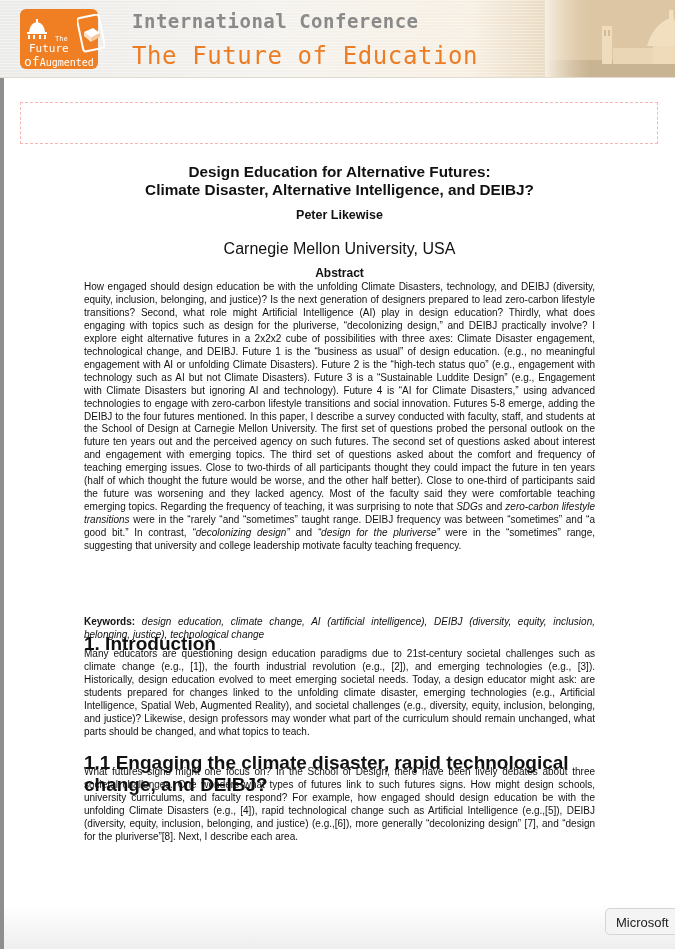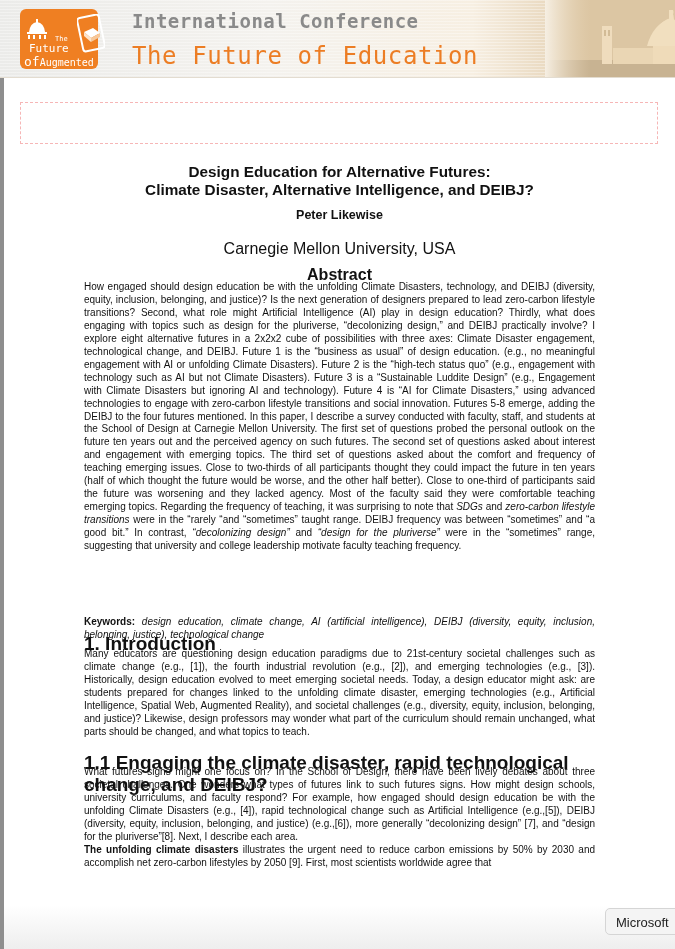--- a/index.html
+++ b/index.html
@@ -67,21 +67,21 @@
   .author {
     position: absolute; left: 0; top: 208px; width: 511px; text-align: center;
     font-weight: bold; font-size: 12.5px;
   }
   .affil {
     position: absolute; left: 0; top: 240px; width: 511px; text-align: center;
     font-size: 16px;
   }
   .abstract-h {
     position: absolute; left: 0; top: 266px; width: 511px; text-align: center;
-    font-weight: bold; font-size: 16px;
+    font-weight: bold; font-size: 12px;
   }
   .body-text {
     font-size: 10px; line-height: 12.95px; text-align: justify; color: #111;
     margin: 0;
   }
   .abstract-text { position: absolute; left: 0; top: 281px; width: 511px; }
   .keywords { position: absolute; left: 0; top: 616px; width: 511px; }
   .keywords b { font-weight: bold; }
   .keywords i { font-style: italic; }
   .sec-h {
@@ -169,18 +169,17 @@
   <p class="body-text abstract-text"><span>How engaged should design education be with the unfolding Climate Disasters, technology, and DEIBJ (diversity, equity, inclusion, belonging, and justice)? Is the next generation of designers prepared to lead zero-carbon lifestyle transitions? Second, what role might Artificial Intelligence (AI) play in design education? Thirdly, what does engaging with topics such as design for the pluriverse, “decolonizing design,”  and DEIBJ practically involve? I explore eight alternative futures in a 2x2x2 cube of possibilities with three axes: Climate Disaster engagement, technological change, and DEIBJ. Future 1 is the “business as usual” of design education. (e.g., no meaningful engagement with AI or unfolding Climate Disasters). Future 2 is the “high-tech status quo” (e.g., engagement with technology such as AI but not Climate Disasters). Future 3 is a “Sustainable Luddite Design” (e.g., Engagement with Climate Disasters but ignoring AI and technology). Future 4 is “AI for Climate Disasters,” using advanced technologies to engage with zero-carbon lifestyle transitions and social innovation. Futures 5-8 emerge, adding the DEIBJ to the four futures mentioned. In this paper, I describe a survey conducted with faculty, staff, and students at the School of Design at Carnegie Mellon University. The first set of questions probed the personal outlook on the future ten years out and the perceived agency on such futures. The second set of questions asked about interest and engagement with emerging topics. The third set of questions asked about the comfort and frequency of teaching emerging issues. Close to two-thirds of all participants thought they could impact the future in ten years (half of which thought the future would be worse, and the other half better). Close to one-third of participants said the future was worsening and they lacked agency. Most of the faculty said they were comfortable teaching emerging topics. Regarding the frequency of teaching, it was surprising to note that </span><i>SDGs</i><span> and </span><i>zero-carbon lifestyle transitions</i><span> were in the “rarely “and “sometimes” taught range. DEIBJ frequency was between “sometimes” and “a good bit.” In contrast, </span><i>“decolonizing design”</i><span> and </span><i>“design for the pluriverse”</i><span> were in the “sometimes” range, suggesting that university and college leadership motivate faculty teaching frequency.</span></p>
 
   <p class="body-text keywords"><b>Keywords:</b><i> design education, climate change, AI (artificial intelligence), DEIBJ (diversity, equity, inclusion, belonging, justice), technological change</i></p>
 
   <h2 class="sec-h intro-h">1. Introduction</h2>
   <p class="body-text intro-text">Many educators are questioning design education paradigms due to 21st-century societal challenges such as climate change (e.g., [1]), the fourth industrial revolution (e.g., [2]),  and emerging technologies (e.g., [3]). Historically, design education evolved to meet emerging societal needs. Today, a design educator might ask: are students prepared for changes linked to the unfolding climate disaster, emerging technologies (e.g., Artificial Intelligence, Spatial Web, Augmented Reality), and societal challenges (e.g., diversity, equity, inclusion, belonging, and justice)? Likewise, design professors may wonder what part of the curriculum should remain unchanged, what parts should be changed, and what topics to teach.</p>
 
   <h3 class="sec-h sub-h">1.1 Engaging the climate disaster, rapid technological change, and DEIBJ?</h3>
   <div class="sub-text">
     <p class="body-text">What futures signs might one focus on? In the School of Design, there have been lively debates about three societal challenges. One wonders what types of futures link to such futures signs. How might design schools, university curriculums, and faculty respond? For example, how engaged should design education be with the unfolding Climate Disasters (e.g., [4]), rapid technological change such as Artificial Intelligence (e.g.,[5]), DEIBJ (diversity, equity, inclusion, belonging, and justice) (e.g.,[6]), more generally “decolonizing design” [7], and “design for the pluriverse”[8]. Next, I describe each area.</p>
-    <p class="body-text"><b>The unfolding climate disasters</b><span> illustrates the urgent need to reduce carbon emissions by 50% by 2030 and accomplish net zero-carbon lifestyles by 2050 [9]. First, most scientists worldwide agree that</span></p>
   </div>
 </div>
 
 <div class="bottom-fade"></div>
 <div class="tooltip">Microsoft</div>
 
 </body></html>

